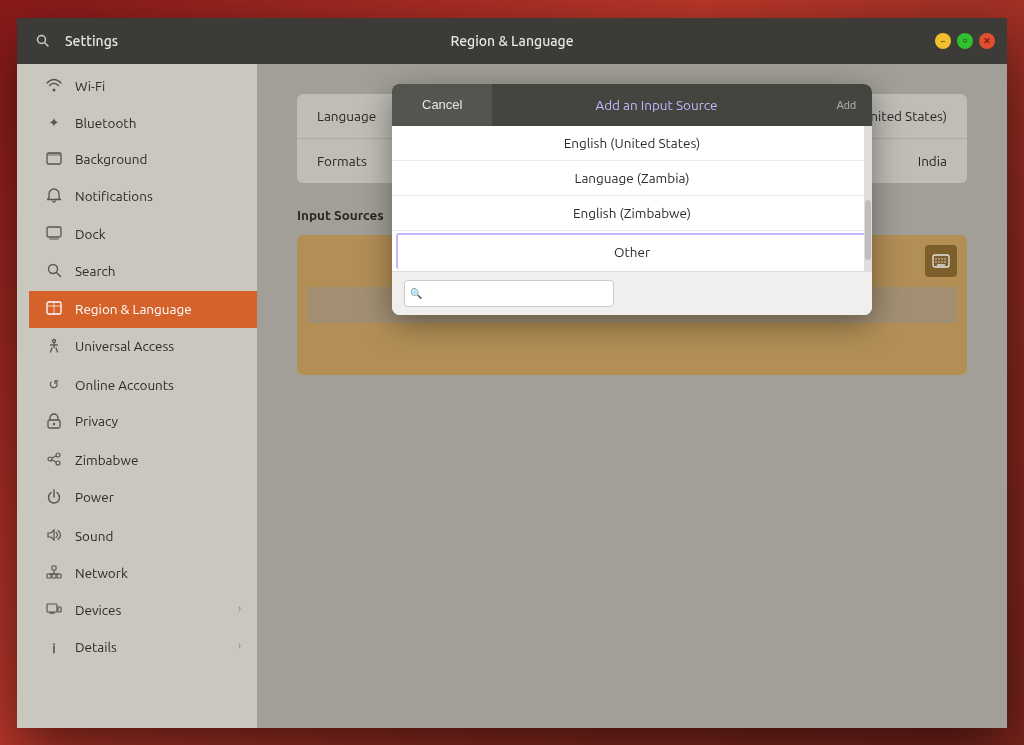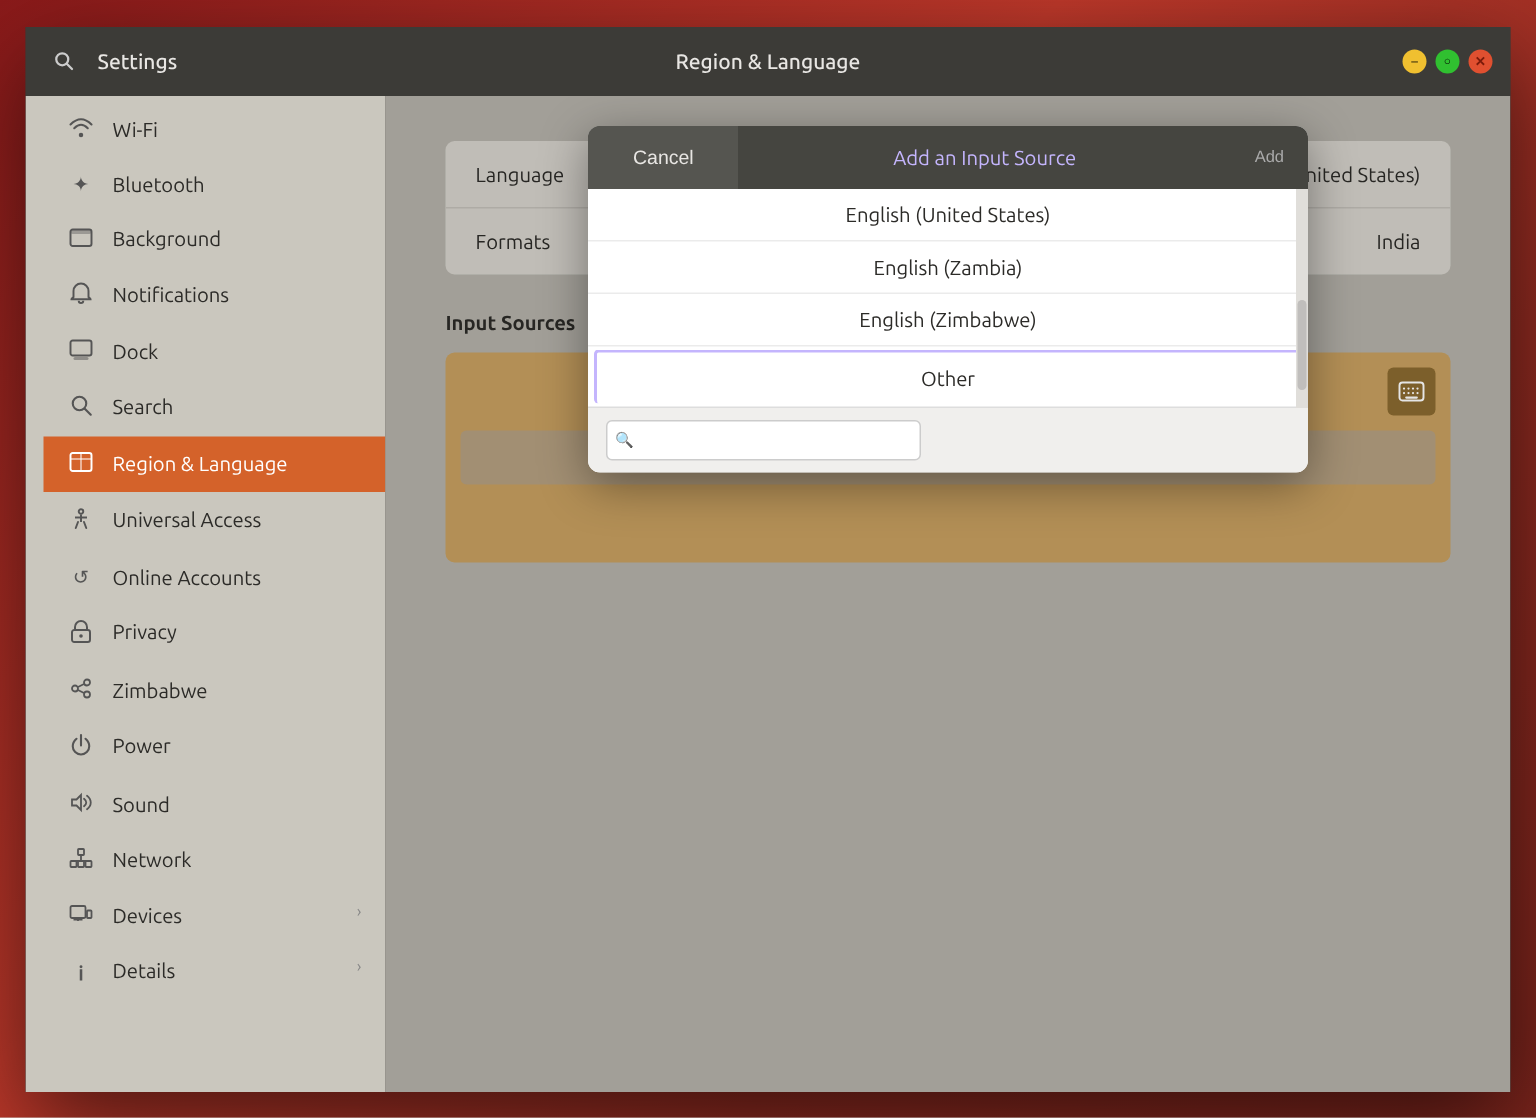--- a/index.html
+++ b/index.html
@@ -517,21 +517,21 @@
 
           <div class="dialog-header">
             <button class="dialog-cancel-btn">Cancel</button>
             <span class="dialog-header-title">Add an Input Source</span>
             <button class="dialog-add-btn">Add</button>
           </div>
 
           <div class="dialog-list-container">
             <div class="dialog-list">
               <div class="dialog-list-item">English (United States)</div>
-              <div class="dialog-list-item">English (Zambia)</div>
+              <div class="dialog-list-item">Language (Zambia)</div>
               <div class="dialog-list-item">English (Zimbabwe)</div>
               <div class="dialog-list-item selected">Other</div>
             </div>
             <div class="dialog-scrollbar">
               <div class="dialog-scrollbar-thumb"></div>
             </div>
           </div>
 
           <div class="dialog-search">
             <div class="search-in-input">

